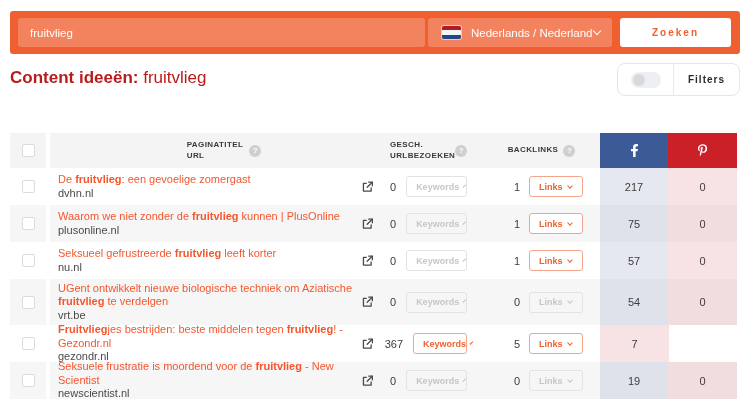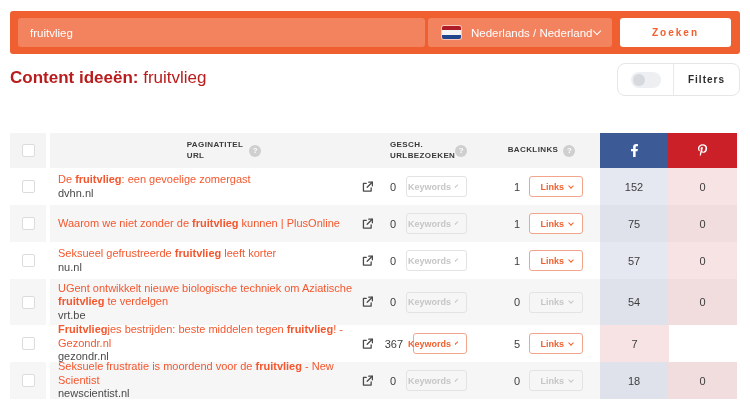--- a/index.html
+++ b/index.html
@@ -75,21 +75,21 @@
   .result-title { color:var(--link,#F4572E); font-size:11px; cursor:pointer; }
   .result-title .seg-bold { font-weight:700; }
   .result-domain { color:#4a4a4a; font-size:11px; }
   .ext-icon { position:absolute; right:16px; top:50%; transform:translateY(-50%);
     cursor:pointer; line-height:0; }
 
   .num { font-size:11px; color:#3d3d3d; margin-right:10px; }
   .c-back .num { margin-right:9px; }
   .pill { height:21px; min-width:54px; padding:0 9px; border:1px solid #F3A58C; border-radius:3px;
     background:#fff; color:var(--accent,#F0612F); font-size:9px; font-weight:700;
-    display:inline-flex; align-items:center; justify-content:flex-end; gap:5px;
+    display:inline-flex; align-items:center; justify-content:flex-start; gap:5px;
     cursor:pointer; font-family:inherit; }
   .pill .caret { width:4px; height:4px; border-right:1.3px solid currentColor;
     border-bottom:1.3px solid currentColor; transform:rotate(45deg); margin-top:-2px; }
   .pill.disabled { border-color:#e3e3e3; color:#c6c6c6; background:transparent; cursor:default; }
 
   .c-fb { background:#e5e8f1; font-size:11px; color:#3d3d3d; }
   .c-pin { background:#f7e3e3; font-size:11px; color:#3d3d3d; }
   .trow.alt .c-fb { background:#dfe2eb; }
   .trow.alt .c-pin { background:#f1dddd; }
 </style>
@@ -186,35 +186,36 @@
         </button>
       </div>
       <div class="c-back">
         <span class="num">1</span>
         <button class="pill">
           <span class="btn-label">Links</span>
           <span class="caret"></span>
         </button>
       </div>
       <div class="c-fb">
-        <span>152</span>
+        <span>217</span>
       </div>
       <div class="c-pin">
         <span>0</span>
       </div>
     </div>
   </div>
       <div class="trow alt">
     <div class="cb-col">
       <span class="checkbox"></span>
     </div>
     <div class="gap"></div>
     <div class="main-col">
       <div class="c-title">
         <div class="result-title"><span>Waarom we niet zonder de </span><span class="seg-bold">fruitvlieg</span><span> kunnen | PlusOnline</span></div>
+        <div class="result-domain">plusonline.nl</div>
         <span class="ext-icon">
           <svg width="13" height="13" viewBox="0 0 16 16" fill="none" stroke="#4a4a4a" stroke-width="1.6" stroke-linecap="round" stroke-linejoin="round">
                 <path d="M6.5 3.5H3v9.5h9.5V9"></path>
                 <path d="M9.5 2H14v4.5"></path>
                 <path d="M13.8 2.2L7.6 8.4"></path>
               </svg>
         </span>
       </div>
       <div class="c-visits">
         <span class="num">0</span>
@@ -377,21 +378,21 @@
         </button>
       </div>
       <div class="c-back">
         <span class="num">0</span>
         <button class="pill disabled">
           <span class="btn-label">Links</span>
           <span class="caret"></span>
         </button>
       </div>
       <div class="c-fb">
-        <span>18</span>
+        <span>19</span>
       </div>
       <div class="c-pin">
         <span>0</span>
       </div>
     </div>
   </div>
     </div>
 </div>
 
 </body></html>

